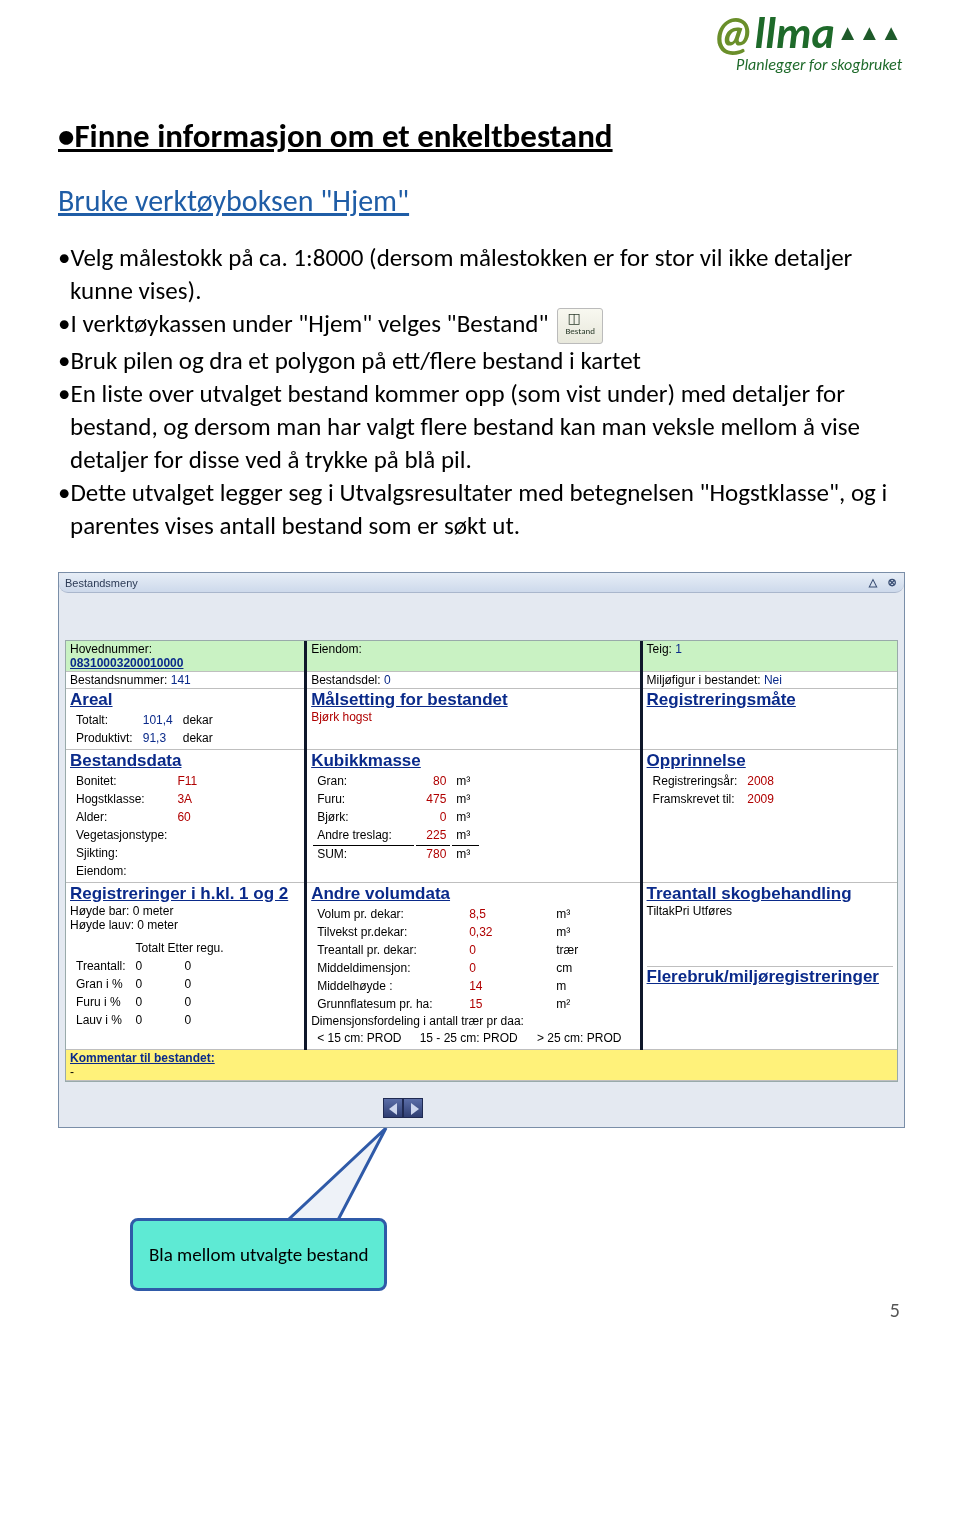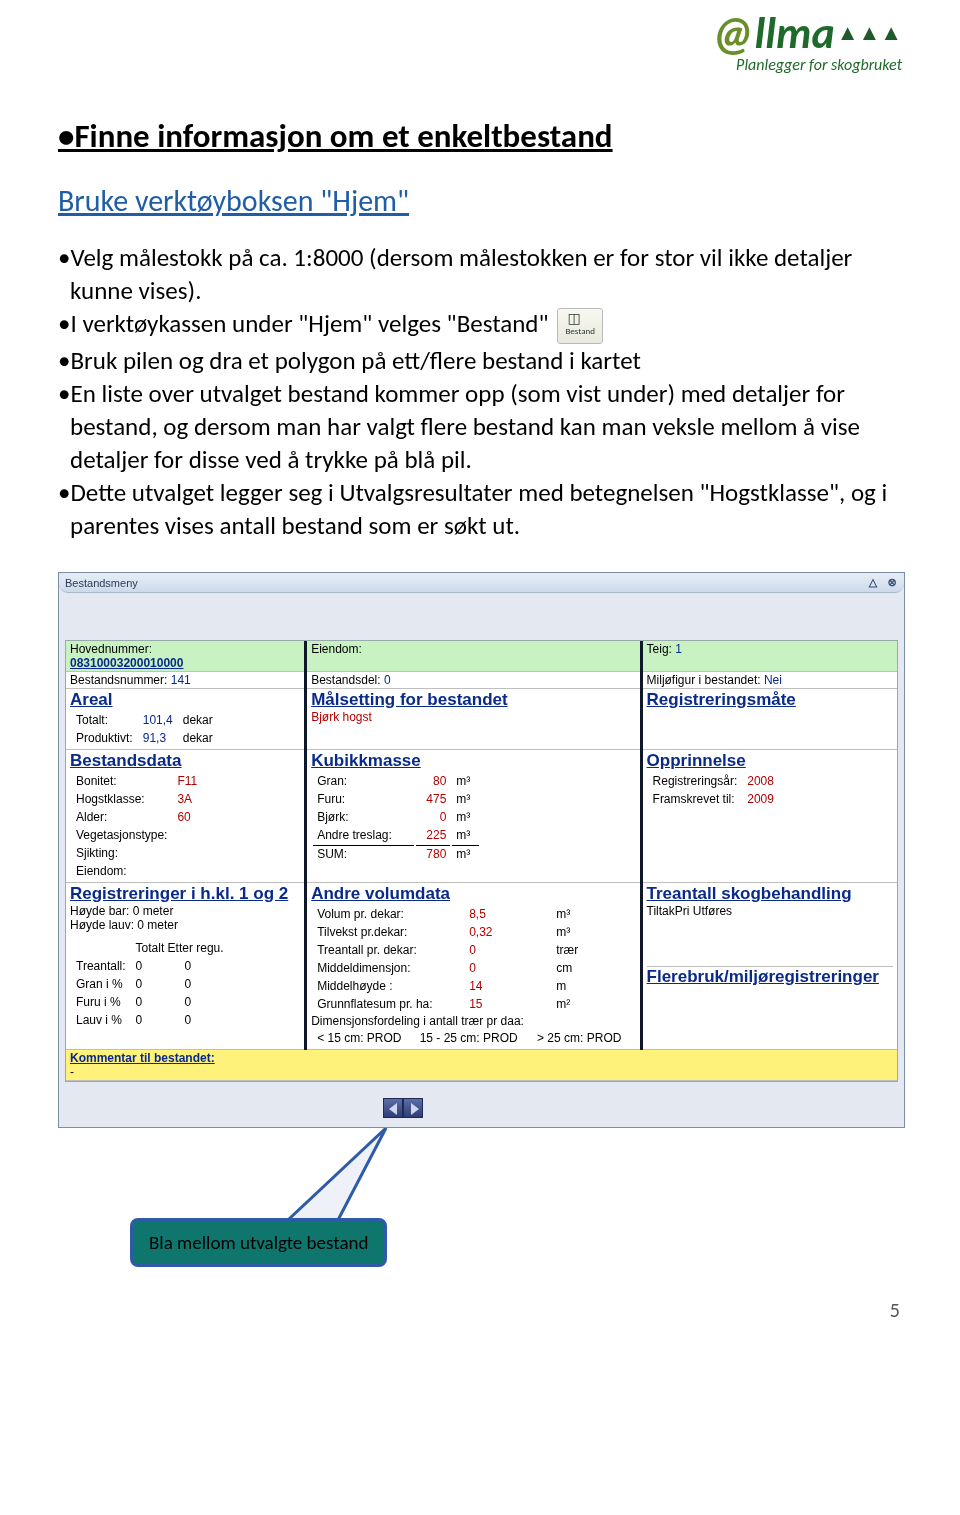--- a/index.html
+++ b/index.html
@@ -112,22 +112,22 @@
     border:1px solid #1f2a52;
     margin-right: 0;
   }
   .arrow svg { display:block; }
   .callout-wrap { position: relative; height: 170px; }
   .callout {
     position:absolute;
     top: 90px; left: 72px;
     border: 3px solid #2f5aa8;
     border-radius: 8px;
-    background: #0f766e;
-    padding: 10px 16px;
+    background: #5eead4;
+    padding: 22px 16px;
     font-size: 19px;
     color: #000;
     font-family: Calibri, Arial, sans-serif;
   }
   .pagenum {
     position:absolute;
     bottom: 16px; right: 60px;
     font-size: 20px; color:#555;
   }
   .col1 { width: 240px; }

